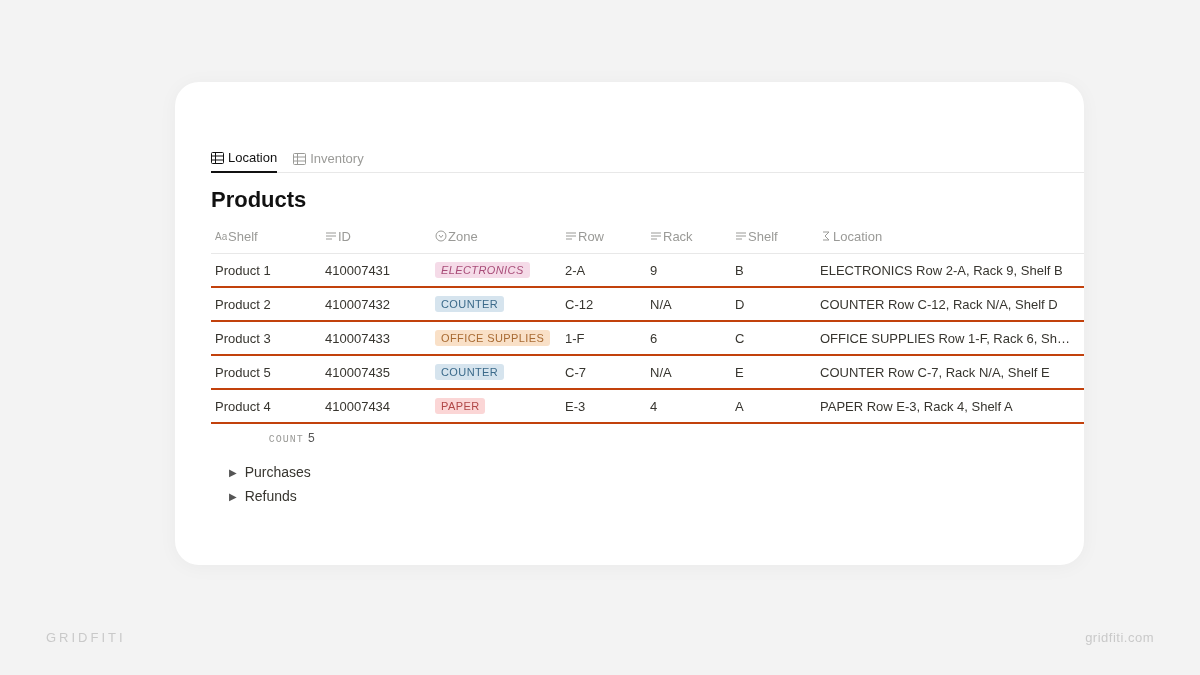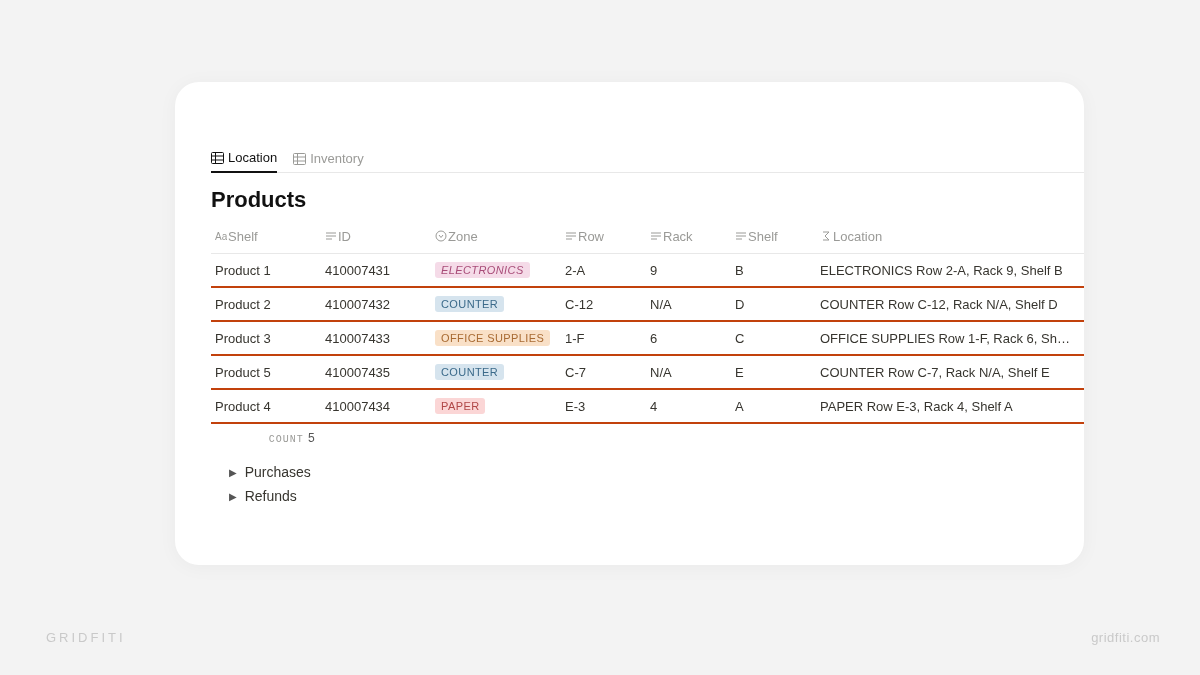--- a/index.html
+++ b/index.html
@@ -115,21 +115,21 @@
   }
   .footer-left, .footer-right {
     position: absolute;
     bottom: 30px;
     font-size: 13px;
     letter-spacing: 3px;
     color: #c9c9c9;
     text-align: right;
   }
   .footer-left { left: 46px; }
-  .footer-right { right: 40px; letter-spacing: 0.5px; font-size: 13px; }
+  .footer-right { right: 46px; letter-spacing: 0.5px; font-size: 13px; }
 </style>
 </head>
 <body>
 
 <div class="card">
 
   <div class="tabs">
     <div class="tab active">
       <span class="grid-icon">
         <svg width="13" height="12" viewBox="0 0 13 12">

